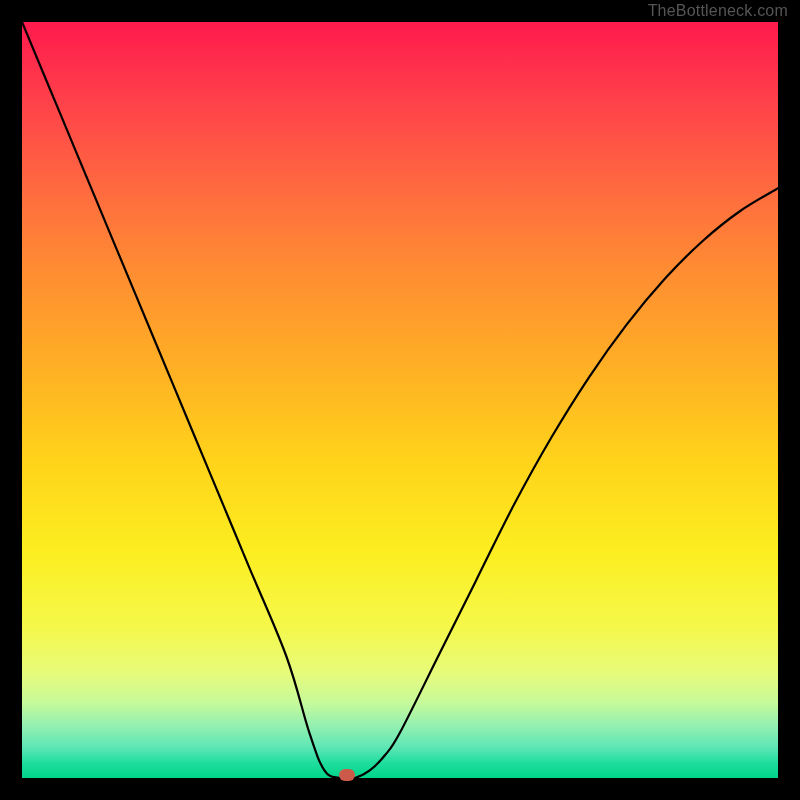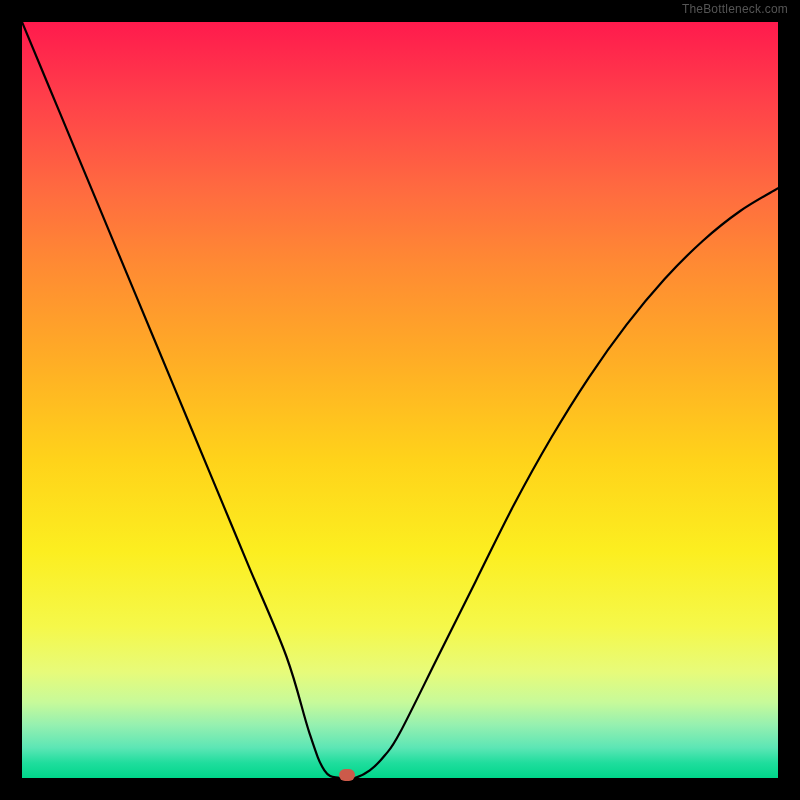--- a/index.html
+++ b/index.html
@@ -40,21 +40,21 @@
       #5ce6b5 96%,
       #1fdd9d 98%,
       #00d68a 100%
     );
   }
   .watermark {
     position: absolute;
     top: 2px;
     right: 12px;
     color: #555;
-    font-size: 12px;
+    font-size: 16px;
     font-weight: 500;
     letter-spacing: 0.2px;
   }
   .marker {
     position: absolute;
     width: 16px;
     height: 12px;
     background: #cc5a4a;
     border-radius: 6px;
     transform: translate(-50%, -50%);

